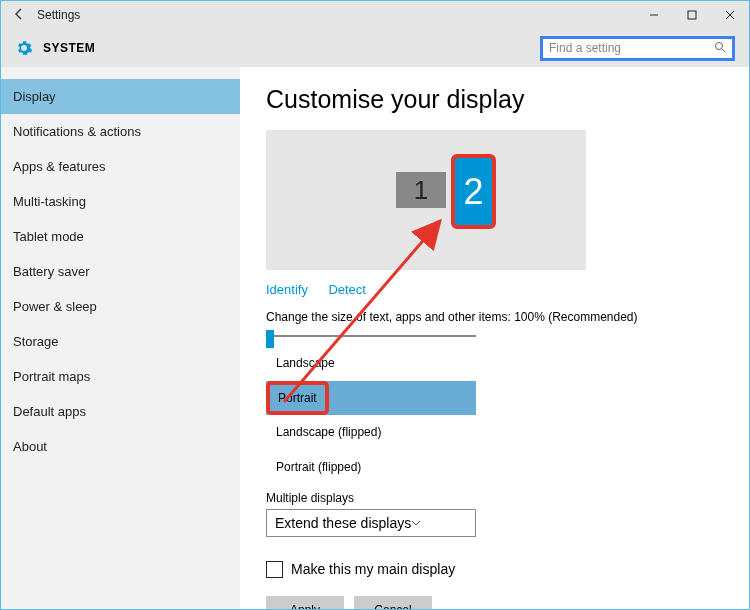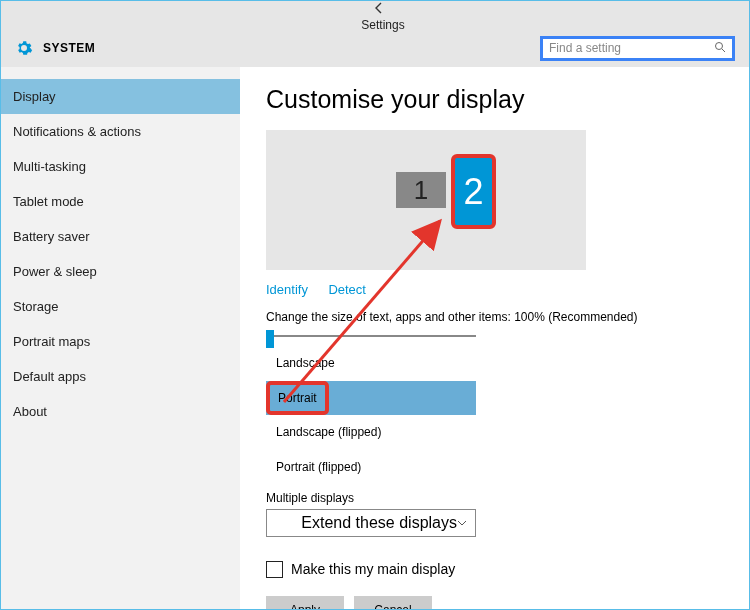--- a/index.html
+++ b/index.html
@@ -1,19 +1,19 @@
 <!DOCTYPE html>
 <html><head>
 <meta charset="utf-8">
 <style>
 * { margin:0; padding:0; box-sizing:border-box; font-family:"Segoe UI",Tahoma,sans-serif; }
 body { width:750px; height:610px; background:#fff; border:1px solid #58bde8; overflow:hidden; position:relative; }
 
 
-.titlebar { height:28px; background:#e6e6e6; display:flex; align-items:center; padding-left:8px;flex-direction:column; }
+.titlebar { height:28px; background:#e6e6e6; display:flex; align-items:center; padding-left:8px; }
 .titlebar .back { width:20px; font-size:12px; color:#333; text-align:center; cursor:default; }
 .titlebar .ttl { font-size:12px; margin-left:8px; color:#222; }
 .titlebar .winbtns { margin-left:auto; display:flex; }
 .titlebar .winbtns div { width:38px; height:28px; display:flex; align-items:center; justify-content:center; font-size:11px; color:#222; }
 
 
 .header { height:38px; background:#e6e6e6; display:flex; align-items:center; padding:0 14px; }
 .header .gear { width:18px; height:18px; }
 .header .crumb { margin-left:10px; font-size:12px; font-weight:700; letter-spacing:.5px; }
 .header .search { margin-left:auto; width:195px; height:25px; border:3px solid #3b82f6; background:#fff; display:flex; align-items:center; padding:0 6px; font-size:12px; color:#888; }
@@ -44,21 +44,21 @@
 .slider .thumb { position:absolute; left:0; top:0; width:8px; height:18px; background:#0096d6; }
 
 
 .orient { width:210px; border:0; }
 .orient .opt { padding:10px 10px; font-size:12px; border-bottom:1px solid transparent; }
 .orient .opt.portrait-hl { border:4px solid #e3352c; border-radius:5px; padding:6px 8px; display:inline-block; }
 .orient .optwrap { background:#69add6; display:flex; align-items:center; }
 
 
 .lbl { font-size:12px; margin-top:6px; margin-bottom:4px; }
-.sel { width:210px; height:28px; border:1px solid #888; padding:0 8px; font-size:16px; display:flex; align-items:center; justify-content:flex-end; }
+.sel { width:210px; height:28px; border:1px solid #888; padding:0 8px; font-size:14px; display:flex; align-items:center; justify-content:flex-start; }
 .sel .chev { font-size:9px; color:#555; }
 
 
 .chkrow { display:flex; align-items:flex-start; margin-top:24px; font-size:14px; }
 .chkrow .box { width:17px; height:17px; border:1px solid #222; margin-right:8px; }
 
 
 .btnrow { margin-top:18px; display:flex; gap:10px; }
 .btnrow .btn { width:78px; height:28px; background:#ccc; border:none; font-size:12px; display:flex; align-items:center; justify-content:center; }
 
@@ -110,20 +110,21 @@
           <line x1="8" y1="8" x2="11" y2="11" stroke="#666"></line>
         </svg>
     </span>
   </div>
 </div>
 
 <div class="main">
   <div class="sidebar" id="sidebar">
       <div class="item active">Display</div>
       <div class="item">Notifications &amp; actions</div>
+      <div class="item">Apps &amp; features</div>
       <div class="item">Multi-tasking</div>
       <div class="item">Tablet mode</div>
       <div class="item">Battery saver</div>
       <div class="item">Power &amp; sleep</div>
       <div class="item">Storage</div>
       <div class="item">Portrait maps</div>
       <div class="item">Default apps</div>
       <div class="item">About</div>
     </div>
 

